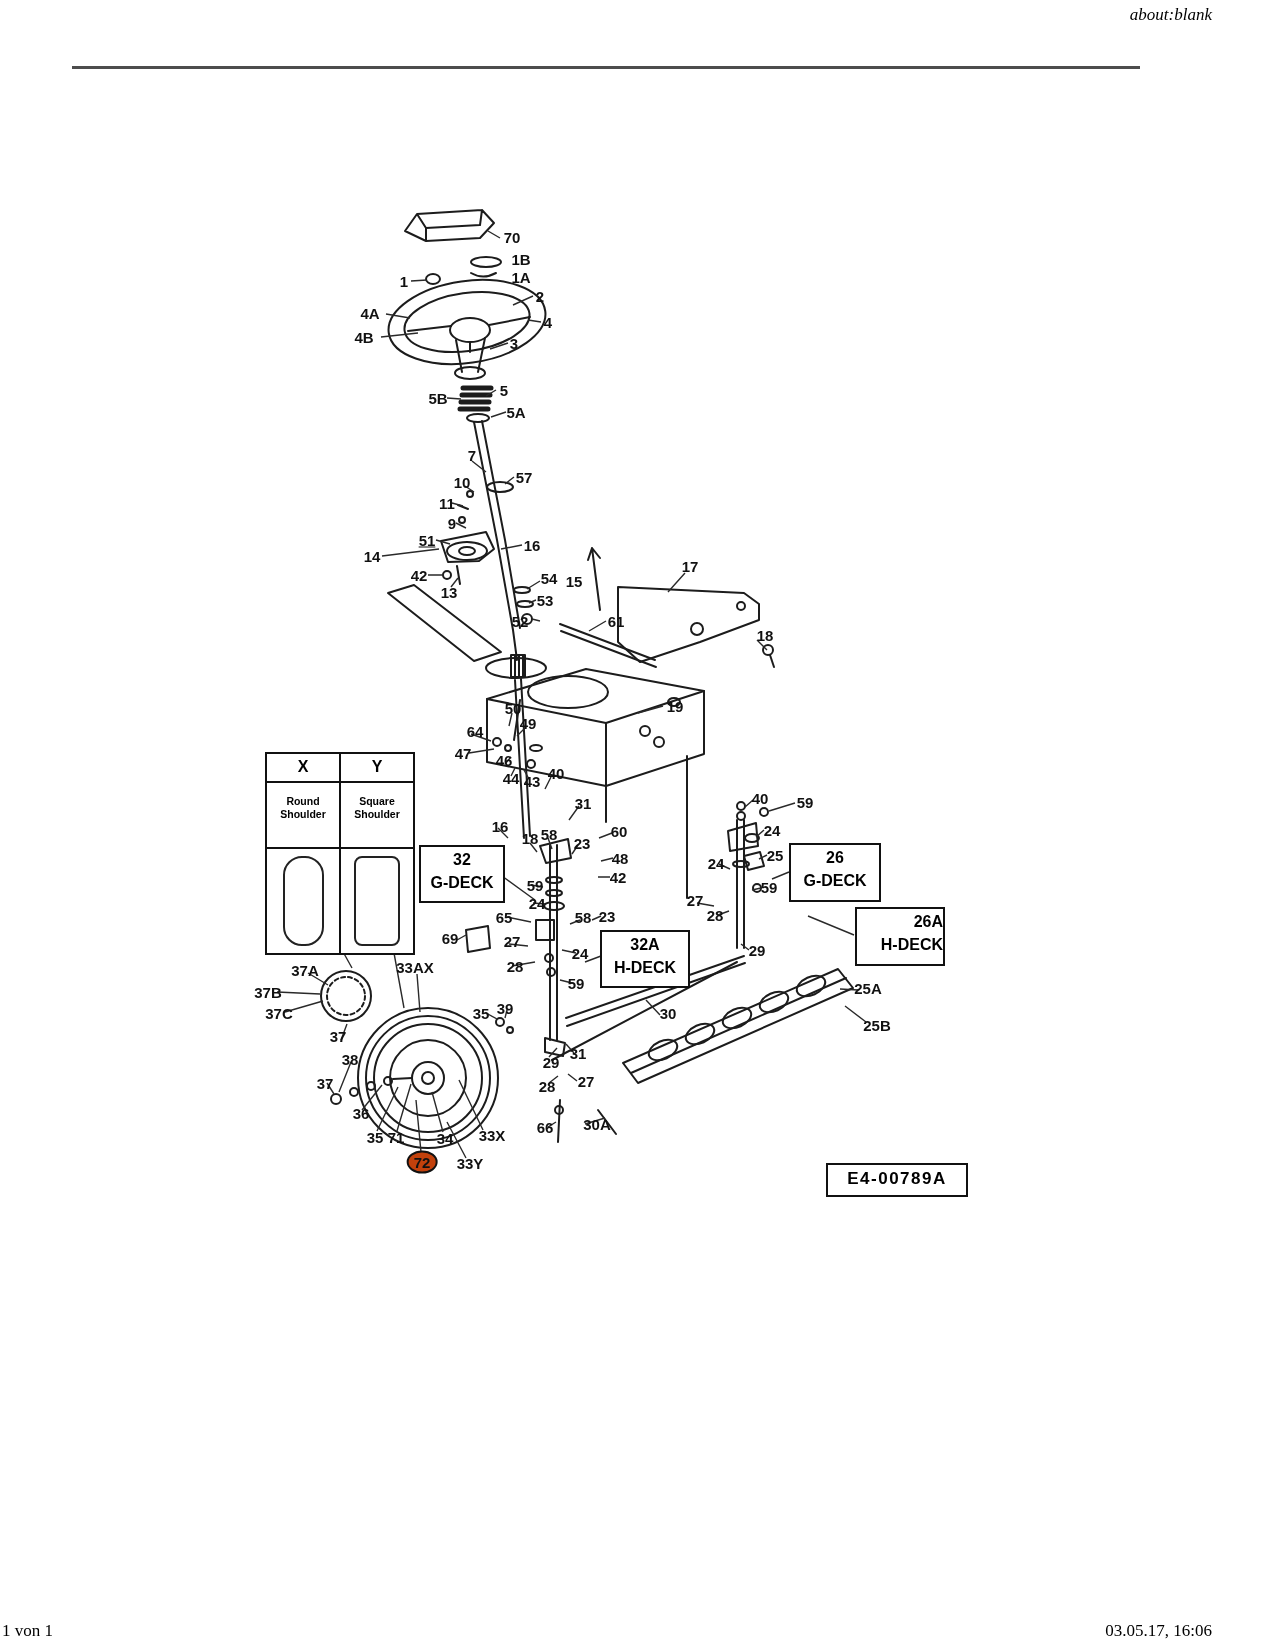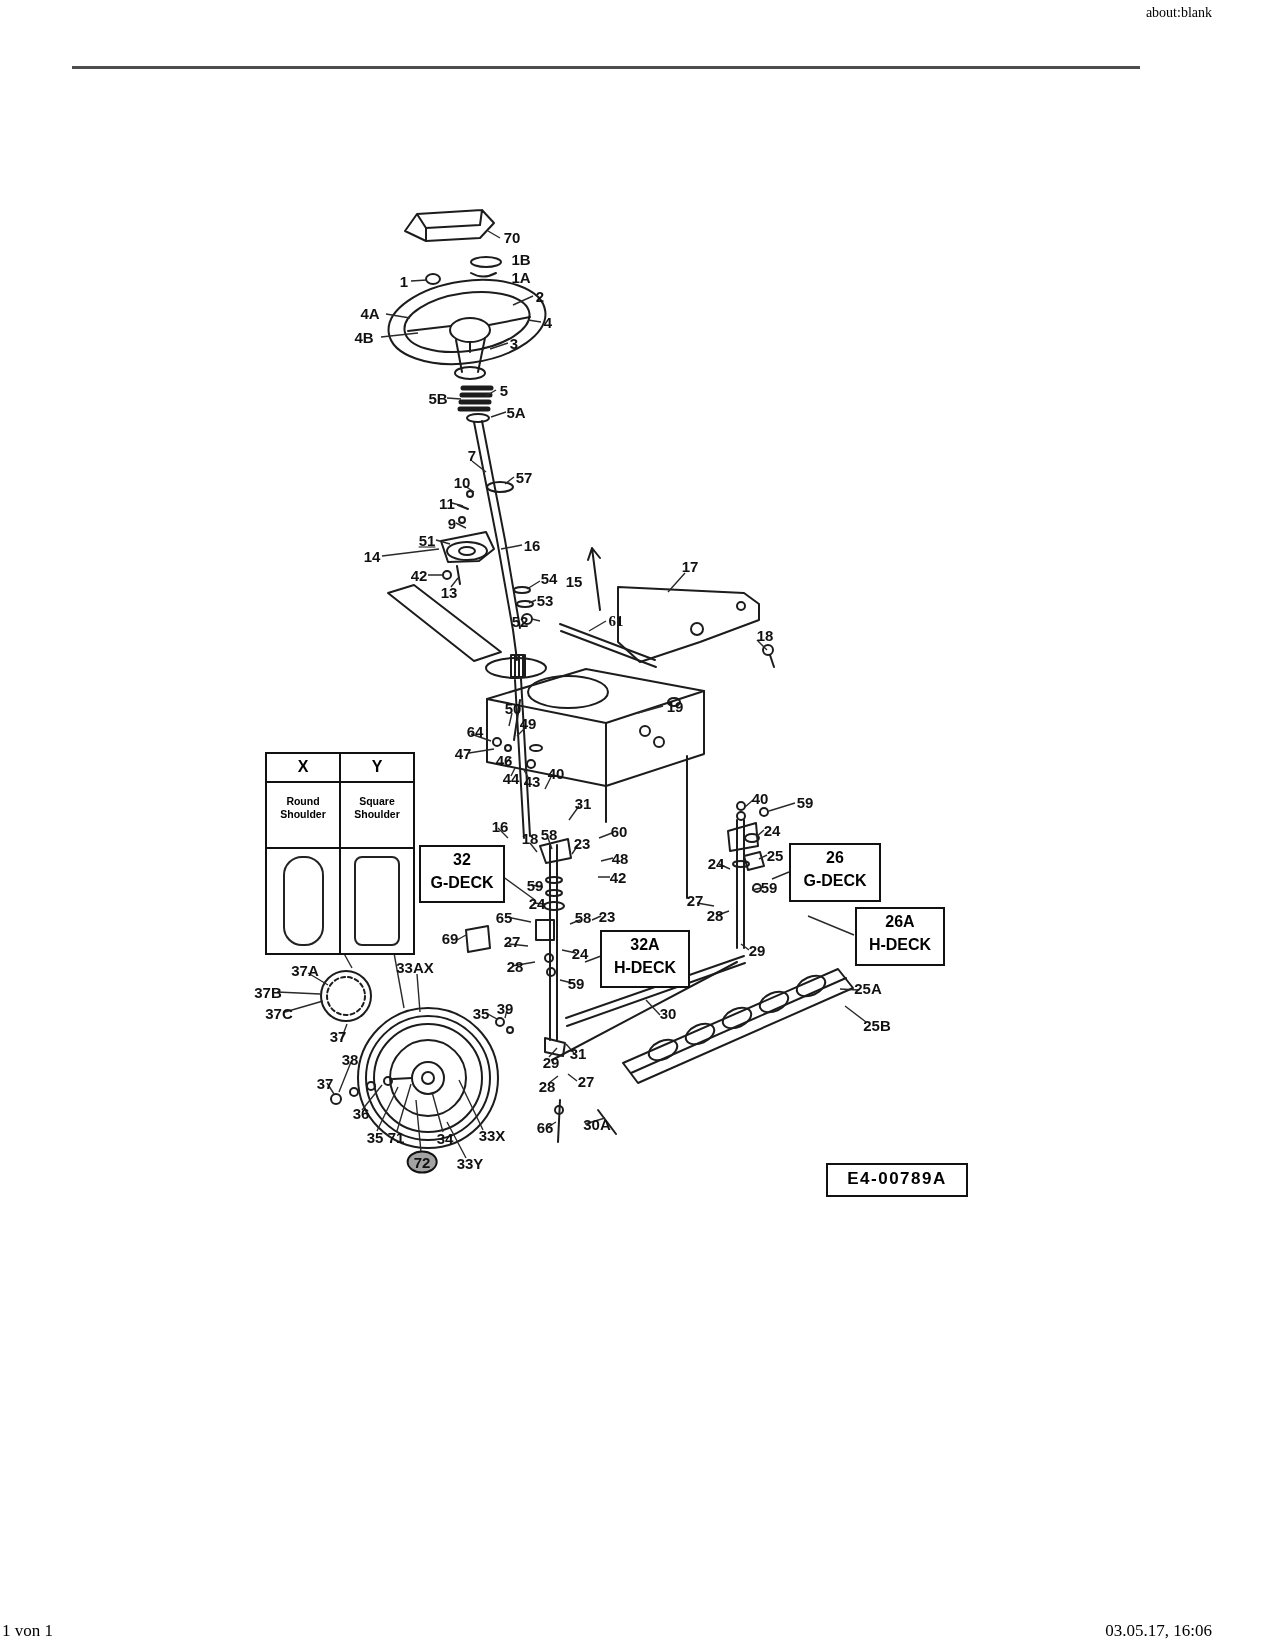--- a/index.html
+++ b/index.html
@@ -1,30 +1,30 @@
 <!DOCTYPE html>
 <html><head>
 <meta charset="utf-8">
 <style>
   html,body{margin:0;padding:0;background:#fff;}
   .page{position:relative;width:1275px;height:1650px;background:#fff;font-family:"Liberation Sans",sans-serif;color:#000;overflow:hidden;}
-  .header-url{position:absolute;top:5px;right:63px;font-family:"Liberation Serif",serif;font-size:14px;}
+  .header-url{position:absolute;top:5px;right:63px;font-family:"Liberation Serif",serif;font-size:17px;font-style:italic;}
   .top-rule{position:absolute;left:72px;top:66px;width:1068px;height:3px;background:#4d4d4d;}
   .breadcrumb{position:absolute;left:85px;top:111px;font-size:18px;letter-spacing:.2px;}
   .footer-left{position:absolute;left:2px;top:1621px;font-family:"Liberation Serif",serif;font-size:17px;}
   .footer-right{position:absolute;right:63px;top:1621px;font-family:"Liberation Serif",serif;font-size:17px;}
   .drawing{position:absolute;left:0;top:0;pointer-events:none;}
   #label-layer{position:absolute;left:0;top:0;width:1275px;height:1242px;}
   .part-label{position:absolute;transform:translate(-50%,-50%);font-weight:700;font-size:15px;white-space:nowrap;color:#111;}
-  .part-label.circled{border:2px solid #111;border-radius:50%;padding:1px 5px;background:#a3a3a3;}
+  .part-label.circled{border:2px solid #111;border-radius:50%;padding:1px 5px;background:#c2410c;}
   .deck-box{position:absolute;border:2px solid #111;background:#fff;text-align:center;font-weight:700;font-size:16px;line-height:1.42;padding-top:2px;z-index:3;}
   .deck-box-32{left:419px;top:845px;width:82px;height:52px;}
   .deck-box-32a{left:600px;top:930px;width:86px;height:52px;}
   .deck-box-26{left:789px;top:843px;width:88px;height:53px;}
-  .deck-box-26a{left:855px;top:907px;width:86px;height:53px;}
+  .deck-box-26a{left:855px;top:907px;width:86px;height:53px;text-align:right;}
   .drawing-number{position:absolute;left:826px;top:1163px;width:138px;height:30px;border:2px solid #111;font-weight:700;font-size:17px;text-align:center;line-height:27px;letter-spacing:1.5px;background:#fff;z-index:3;}
   .shoulder-table{position:absolute;left:265px;top:752px;width:146px;border:2px solid #111;background:#fff;z-index:3;}
   .st-row{display:flex;}
   .st-cell{flex:1 1 50%;text-align:center;}
   .st-cell:first-child{border-right:2px solid #111;}
   .st-head .st-cell{font-weight:700;font-size:16px;height:27px;line-height:26px;border-bottom:2px solid #111;}
   .st-desc .st-cell{font-weight:700;font-size:10.5px;line-height:1.25;padding:12px 6px;height:40px;border-bottom:2px solid #111;}
   .st-shapes .st-cell{height:104px;display:flex;align-items:center;justify-content:center;}
   .shape-round{width:37px;height:86px;border:2.5px solid #222;border-radius:19px;}
   .shape-square{width:42px;height:86px;border:2.5px solid #222;border-radius:8px;}
@@ -173,21 +173,21 @@
       <span class="part-label" style="left: 452px; top: 523px;">9</span>
       <span class="part-label" style="left: 427px; top: 540px; text-decoration: underline;">51</span>
       <span class="part-label" style="left: 532px; top: 545px;">16</span>
       <span class="part-label" style="left: 372px; top: 556px;">14</span>
       <span class="part-label" style="left: 419px; top: 575px;">42</span>
       <span class="part-label" style="left: 449px; top: 592px;">13</span>
       <span class="part-label" style="left: 549px; top: 578px;">54</span>
       <span class="part-label" style="left: 574px; top: 581px;">15</span>
       <span class="part-label" style="left: 545px; top: 600px;">53</span>
       <span class="part-label" style="left: 520px; top: 621px;">52</span>
-      <span class="part-label" style="left: 616px; top: 621px; font-family: Liberation Serif, serif;">61</span>
+      <span class="part-label" style="left: 616px; top: 621px;">61</span>
       <span class="part-label" style="left: 690px; top: 566px;">17</span>
       <span class="part-label" style="left: 765px; top: 635px;">18</span>
       <span class="part-label" style="left: 675px; top: 706px;">19</span>
       <span class="part-label" style="left: 513px; top: 708px;">50</span>
       <span class="part-label" style="left: 528px; top: 723px;">49</span>
       <span class="part-label" style="left: 467px; top: 731px; margin-left: 8px;">64</span>
       <span class="part-label" style="left: 463px; top: 753px;">47</span>
       <span class="part-label" style="left: 504px; top: 760px;">46</span>
       <span class="part-label" style="left: 511px; top: 778px;">44</span>
       <span class="part-label" style="left: 532px; top: 781px;">43</span>

